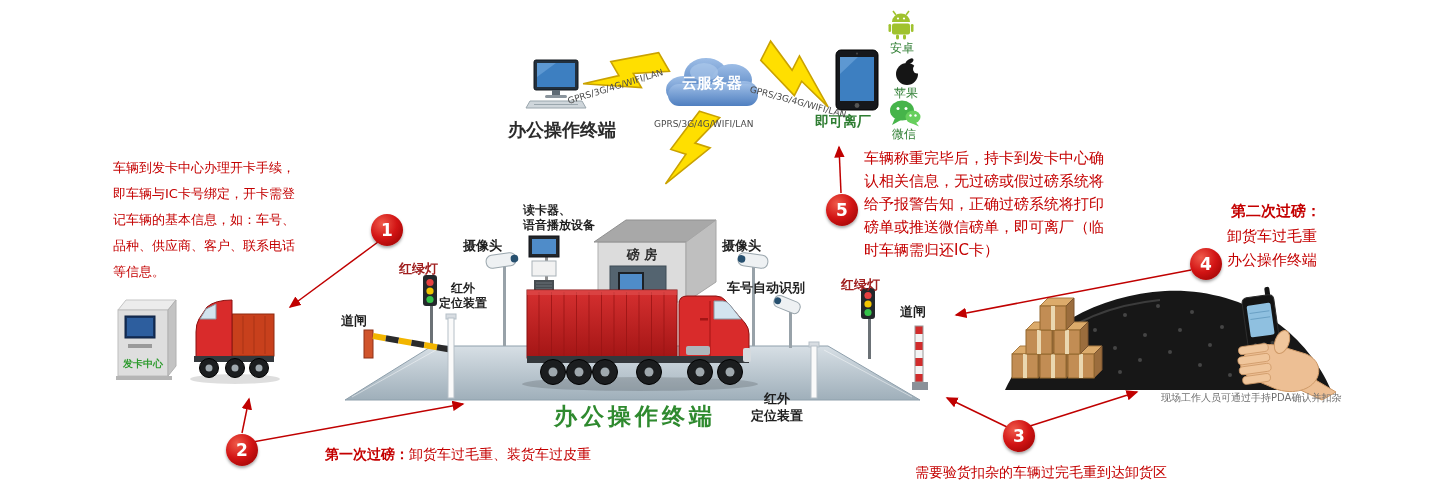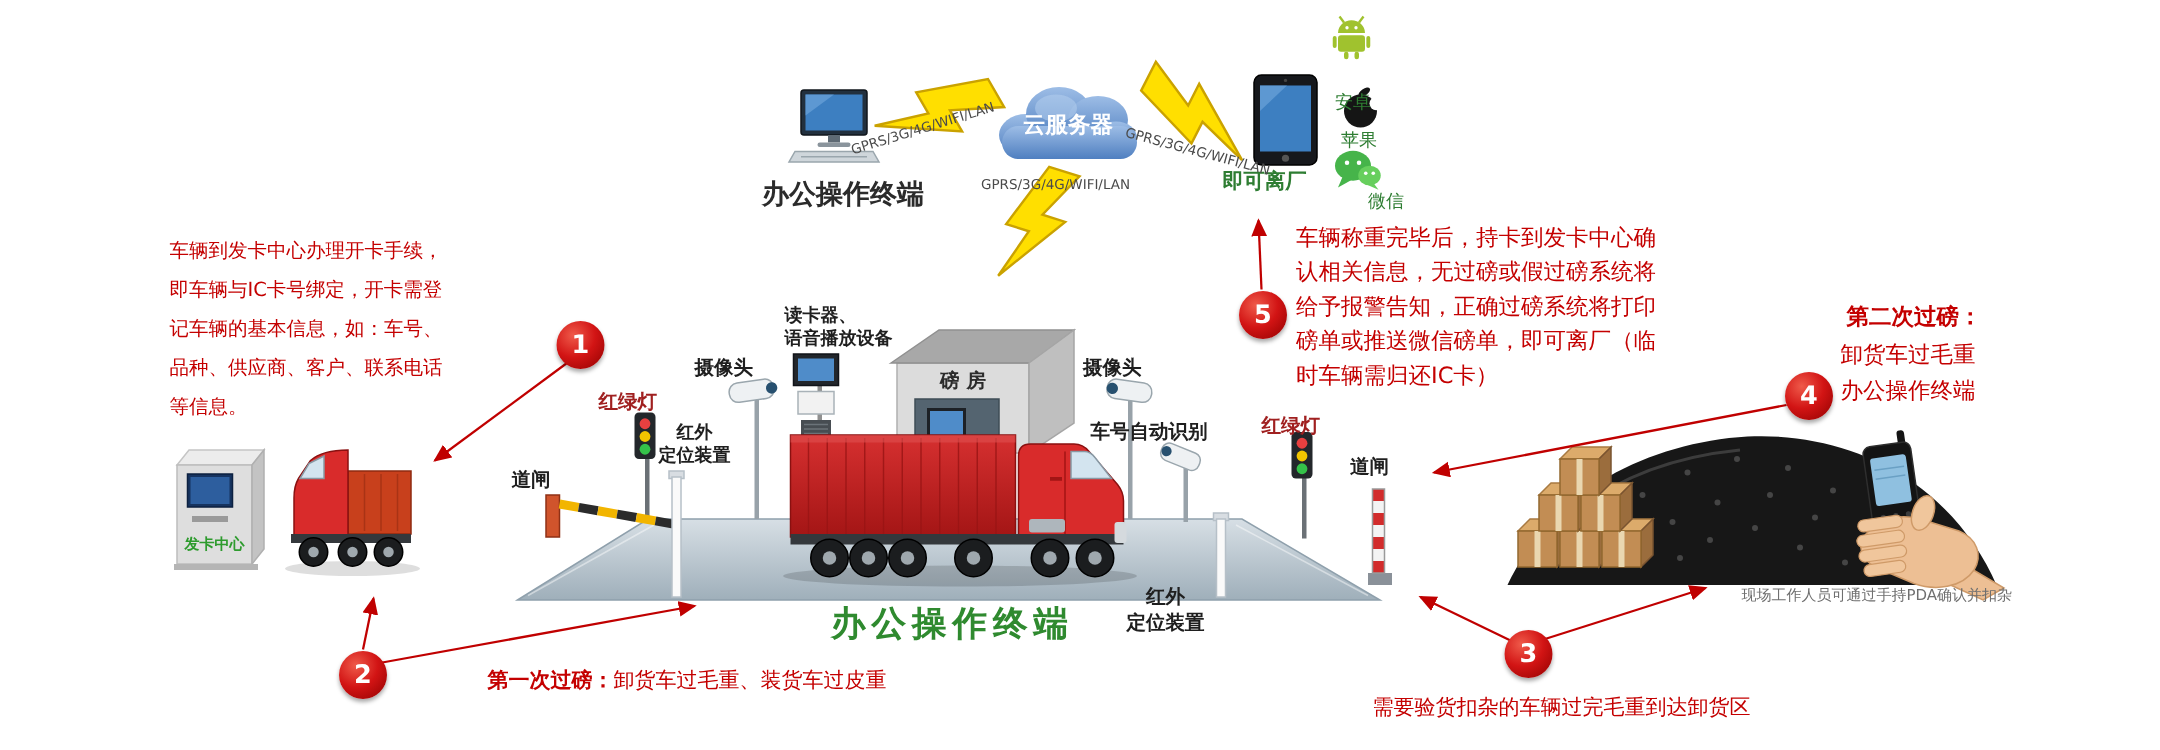--- a/index.html
+++ b/index.html
@@ -382,23 +382,23 @@
 <div class="t" style="left:496px;top:119px;width:132px;text-align:center;font-weight:bold;font-size:18px;color:#2b2b2b;">办公操作终端</div>
 
 <div class="t" style="left:660px;top:74px;width:104px;text-align:center;font-weight:bold;font-size:15px;color:#fff;">云服务器</div>
 
 <div class="t green" style="left:800px;top:113px;width:86px;text-align:center;font-weight:bold;font-size:14px;">即可离厂</div>
 
 <div class="t" style="left:568px;top:96px;font-size:9px;color:#4a4a4a;transform:rotate(-17deg);transform-origin:left center;">GPRS/3G/4G/WIFI/LAN</div>
 <div class="t" style="left:654px;top:119px;font-size:9px;color:#4a4a4a;">GPRS/3G/4G/WIFI/LAN</div>
 <div class="t" style="left:750px;top:84px;font-size:9px;color:#4a4a4a;transform:rotate(15deg);transform-origin:left center;">GPRS/3G/4G/WIFI/LAN</div>
 
-<div class="t green" style="left:884px;top:41px;width:36px;text-align:center;font-size:12px;margin-top:20px;">安卓</div>
+<div class="t green" style="left:884px;top:41px;width:36px;text-align:center;font-size:12px;">安卓</div>
 <div class="t green" style="left:888px;top:86px;width:36px;text-align:center;font-size:12px;">苹果</div>
-<div class="t green" style="left:886px;top:127px;width:36px;text-align:center;font-size:12px;margin-left:20px;">微信</div>
+<div class="t green" style="left:886px;top:127px;width:36px;text-align:center;font-size:12px;">微信</div>
 
 <div class="t red wrap" style="left:113px;top:155px;width:190px;font-size:13px;line-height:26px;">车辆到发卡中心办理开卡手续，即车辆与IC卡号绑定，开卡需登记车辆的基本信息，如：车号、品种、供应商、客户、联系电话等信息。</div>
 
 <div class="t red wrap" style="left:864px;top:147px;width:247px;font-size:15px;line-height:23px;">车辆称重完毕后，持卡到发卡中心确认相关信息，无过磅或假过磅系统将给予报警告知，正确过磅系统将打印磅单或推送微信磅单，即可离厂（临时车辆需归还IC卡）</div>
 
 <div class="t red" style="left:325px;top:446px;font-size:14px;">
   <span style="font-weight:bold;">第一次过磅：</span><span>卸货车过毛重、装货车过皮重</span>
 </div>
 
 <div class="t red" style="left:902px;top:464px;font-size:14px;margin-left:13px;">需要验货扣杂的车辆过完毛重到达卸货区</div>

